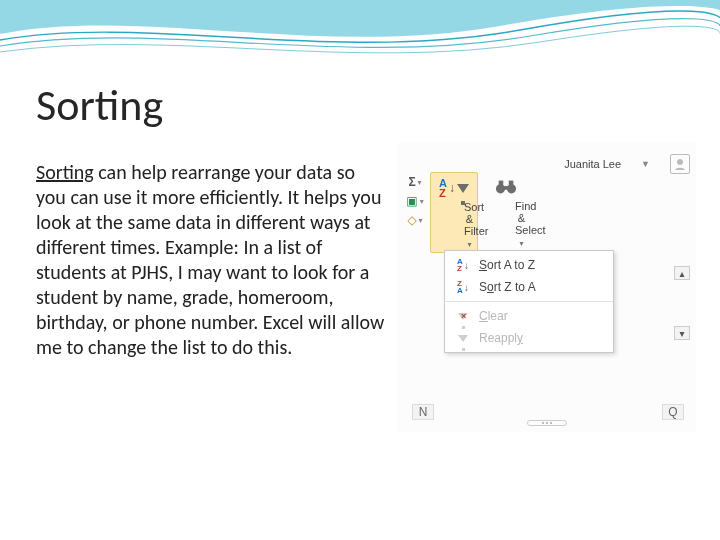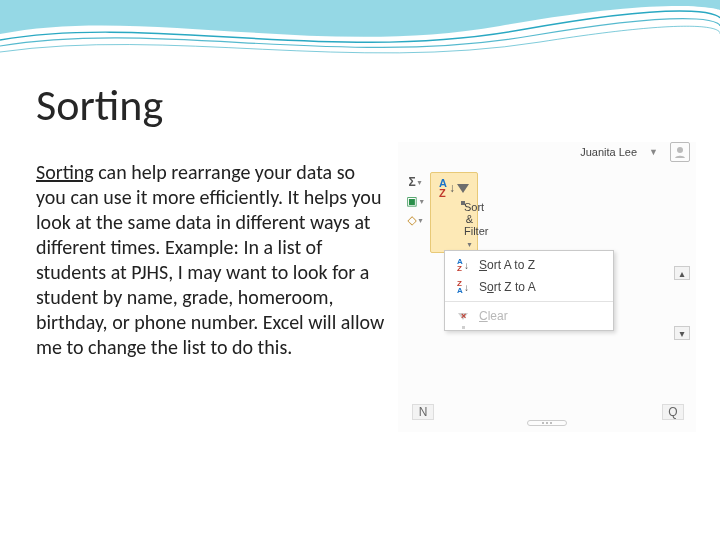--- a/index.html
+++ b/index.html
@@ -27,22 +27,22 @@
   .body-indent { display: inline; }
   .excel-shot {
     position: absolute; top: 142px; right: 24px;
     width: 298px; height: 290px;
     background: #fcfcfc;
     font-family: "Segoe UI", sans-serif;
     font-size: 11px; color: #444;
   }
   
   .acct-row {
-    position: absolute; top: 0; right: 6px;
-    display: flex; align-items: center; gap: 12px;
+    position: absolute; top: 12px; right: 6px;
+    display: flex; align-items: center; gap: 20px;
     font-size: 11px; color: #444; justify-content: center;
   }
   .avatar {
     width: 20px; height: 20px; border: 1px solid #bbb; border-radius: 2px;
     display: flex; align-items: center; justify-content: center; color: #888;
   }
   .acct-row .dd { color: #888; font-size: 9px; }
   
   .edit-group {
     position: absolute; top: 30px; left: 6px;
@@ -186,20 +186,34 @@
         <span class="az-icon">
             <span class="a">A</span>
             <span class="z">Z</span>
           </span>
         <span class="arrow-dn">↓</span>
         <span class="funnel-sm"></span>
       </div>
       <div class="lbl"><span>Sort &amp; Filter</span> <span class="dd">▾</span></div>
     </div>
 
+    <div class="big-btn">
+      <div class="ic-row">
+        <span class="binoc">
+          <svg viewBox="0 0 24 18">
+              <circle cx="6" cy="11" r="5" fill="#6d6d6d"></circle>
+              <circle cx="18" cy="11" r="5" fill="#6d6d6d"></circle>
+              <rect x="9" y="8" width="6" height="4" fill="#6d6d6d"></rect>
+              <rect x="4" y="2" width="5" height="5" fill="#6d6d6d"></rect>
+              <rect x="15" y="2" width="5" height="5" fill="#6d6d6d"></rect>
+            </svg>
+        </span>
+      </div>
+      <div class="lbl"><span>Find &amp; Select</span> <span class="dd">▾</span></div>
+    </div>
   </div>
 
   <div class="dropdown">
     <div class="menu-item">
       <span class="menu-ic">
           <span class="az-mini">
             <span class="a">A</span>
             <span class="z">Z</span>
           </span>
           <span class="sort-arrow">↓</span>
@@ -217,20 +231,26 @@
       <span>S<span class="ul">o</span>rt Z to A</span>
     </div>
     <div class="menu-sep"></div>
     <div class="menu-item disabled">
       <span class="menu-ic funnel-x">
           <span class="funnel-mini gray"></span>
           <span class="x">×</span>
         </span>
       <span><span class="ul">C</span>lear</span>
     </div>
+    <div class="menu-item disabled">
+      <span class="menu-ic">
+          <span class="funnel-mini gray"></span>
+        </span>
+      <span>Reappl<span class="ul">y</span></span>
+    </div>
   </div>
 
   <span class="scroll-ar scroll-up">▴</span>
   <span class="scroll-ar scroll-dn">▾</span>
 
   <span class="col-letter col-N">N</span>
   <span class="col-letter col-Q">Q</span>
 
   <div class="dots">
       <span></span>

